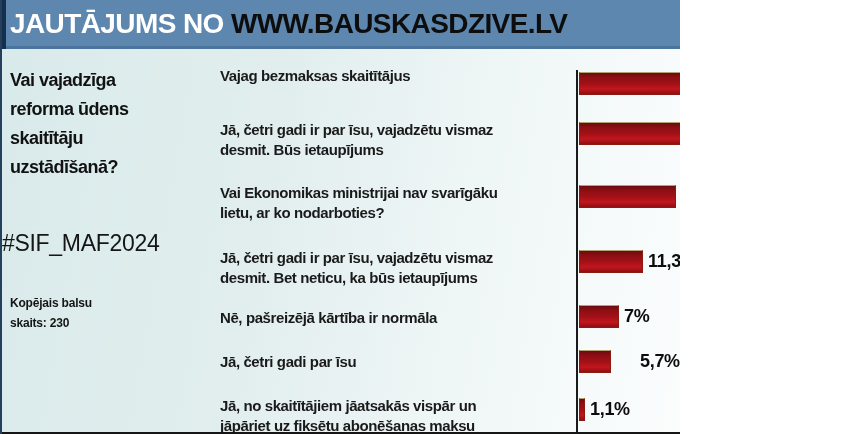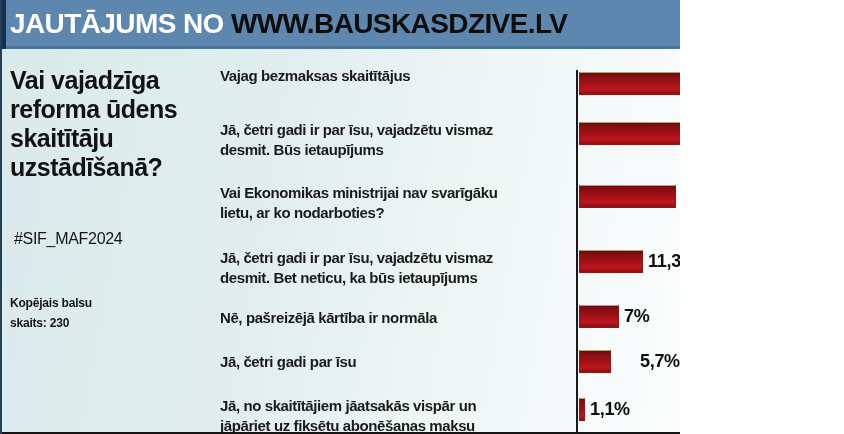--- a/index.html
+++ b/index.html
@@ -29,26 +29,26 @@
   .header-title{
     position:absolute;top:8px;left:8px;margin:0;
     font-size:28px;font-weight:700;letter-spacing:-0.6px;
     white-space:nowrap;
   }
   .header-prefix{color:#ffffff;}
   .header-site{color:#0d0d0d;}
   
   .sidebar-question{
     position:absolute;left:8px;top:66px;margin:0;width:205px;
-    font-size:25px;line-height:29px;font-weight:700;
+    font-size:18px;line-height:29px;font-weight:700;
     letter-spacing:-0.5px;color:#121212;white-space:pre-line;
   }
   .sidebar-hashtag{
-    position:absolute;left:12px;top:230px;
-    font-size:16px;font-weight:400;letter-spacing:-0.3px;color:#151515;
+    position:absolute;left:0;top:230px;
+    font-size:23px;font-weight:400;letter-spacing:-0.3px;color:#151515;
   }
   .sidebar-votes{
     position:absolute;left:8px;top:293px;width:140px;
     font-size:12px;line-height:20px;font-weight:700;
     letter-spacing:-0.2px;color:#151515;white-space:pre-line;
   }
   
   .chart-axis{
     position:absolute;left:574px;top:70px;width:2px;height:364px;
     background:#1a1a1a;

